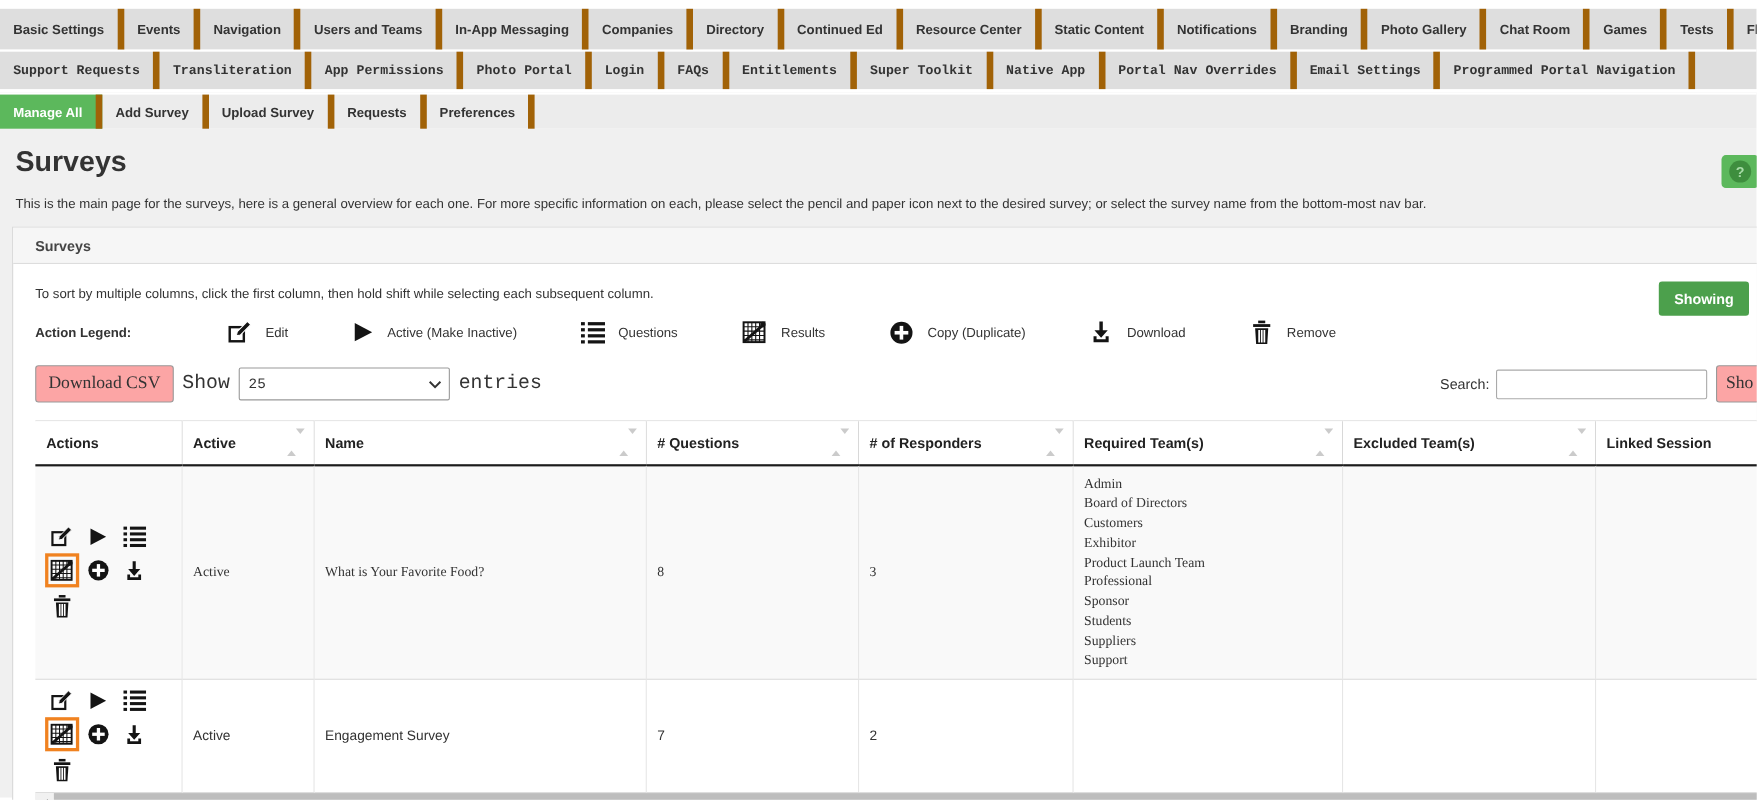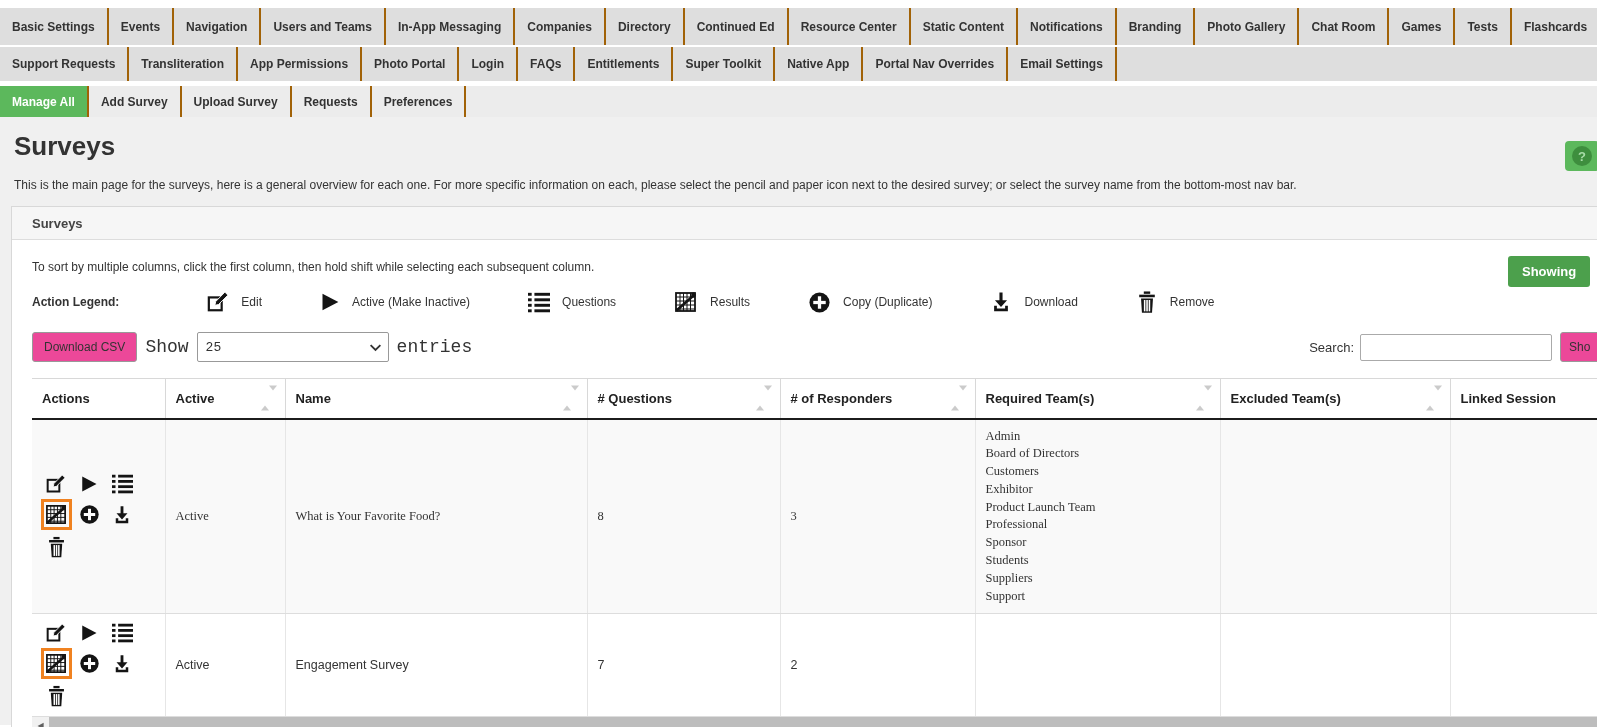--- a/index.html
+++ b/index.html
@@ -5,25 +5,25 @@
   * { box-sizing: border-box; margin: 0; padding: 0; }
   html,body { width:1597px; height:727px; overflow:hidden; }
   body {
     font-family: "Liberation Sans", "DejaVu Sans", sans-serif;
     background:#ffffff; color:#333; position:relative;
   }
   
   .navwrap { padding-top:8px; background:#fff; }
   .tabrow { display:flex; background:#dedede; align-items:stretch; }
   .tabrow.row1 { height:37px; }
-  .tabrow.row2 { height:36px; border-top:2px solid #fff; }
+  .tabrow.row2 { height:36px; border-top:2px solid #fff;font-family:Liberation Mono, monospace; }
   .tab {
     display:flex; align-items:center; padding:0 12px;
     font-size:12px; font-weight:bold; color:#333;
-    border-right:2px solid #a16207; white-space:nowrap; cursor:pointer;
+    border-right:6px solid #a16207; white-space:nowrap; cursor:pointer;
   }
   .tab.active { background:#5cb85c; color:#fff; }
   
   .subnavrow { display:flex; background:#ececec; height:33px; margin-top:3px; border-top:2px solid #fff; }
   .subnavrow .tab { font-size:12px; }
   
   .content { background:#f0f0f0; height:calc(727px - 119px); padding-top:14px; }
   .page-title { font-size:26px; font-weight:bold; color:#333; margin-left:14px; }
   .page-desc { font-size:12px; color:#333; margin:16px 0 0 14px; }
   .help-btn {
@@ -48,23 +48,23 @@
   .legend-item { display:flex; align-items:center; column-gap:12px; font-size:12px; color:#333; }
   .ic { color:#141414; display:block; }
   .showing-btn {
     position:absolute; top:16px; left:1496px;
     background:#4ca04c; color:#fff; font-size:13px; font-weight:bold;
     padding:8px 14px; border-radius:3px; border:none; cursor:pointer; white-space:nowrap;
   }
   
   .controls-row { display:flex; align-items:center; margin-top:18px; }
   .btn-gray {
-    background:#ec4899; border:1px solid #999; border-radius:3px;
-    font-size:12px; color:#333; padding:7px 11px; cursor:pointer; white-space:nowrap;
-    font-family:Liberation Sans, sans-serif;
+    background:#fca5a5; border:1px solid #999; border-radius:3px;
+    font-size:16px; color:#333; padding:7px 11px; cursor:pointer; white-space:nowrap;
+    font-family:Liberation Serif, serif;
   }
   .show-label, .entries-label { font-size:18px; margin:0 8px;font-family:Liberation Mono, monospace; }
   .select-wrap { position:relative; }
   .page-size {
     -webkit-appearance:none; appearance:none; width:192px; height:30px;
     border:1px solid #999; border-radius:2px; background:#fff; font-size:13px; color:#333;
     padding:0 24px 0 8px; font-family:Liberation Mono, monospace;
   }
   .select-wrap .chev { position:absolute; right:7px; top:9px; color:#333; pointer-events:none; }
   .search-group { display:flex; align-items:center; margin-left:auto; }
@@ -187,20 +187,21 @@
     <span class="tab">Transliteration</span>
     <span class="tab">App Permissions</span>
     <span class="tab">Photo Portal</span>
     <span class="tab">Login</span>
     <span class="tab">FAQs</span>
     <span class="tab">Entitlements</span>
     <span class="tab">Super Toolkit</span>
     <span class="tab">Native App</span>
     <span class="tab">Portal Nav Overrides</span>
     <span class="tab">Email Settings</span>
+    <span class="tab">Programmed Portal Navigation</span>
   </div>
   <div class="subnavrow">
     <span class="tab active">Manage All</span>
     <span class="tab">Add Survey</span>
     <span class="tab">Upload Survey</span>
     <span class="tab">Requests</span>
     <span class="tab">Preferences</span>
   </div>
 </div>
 

